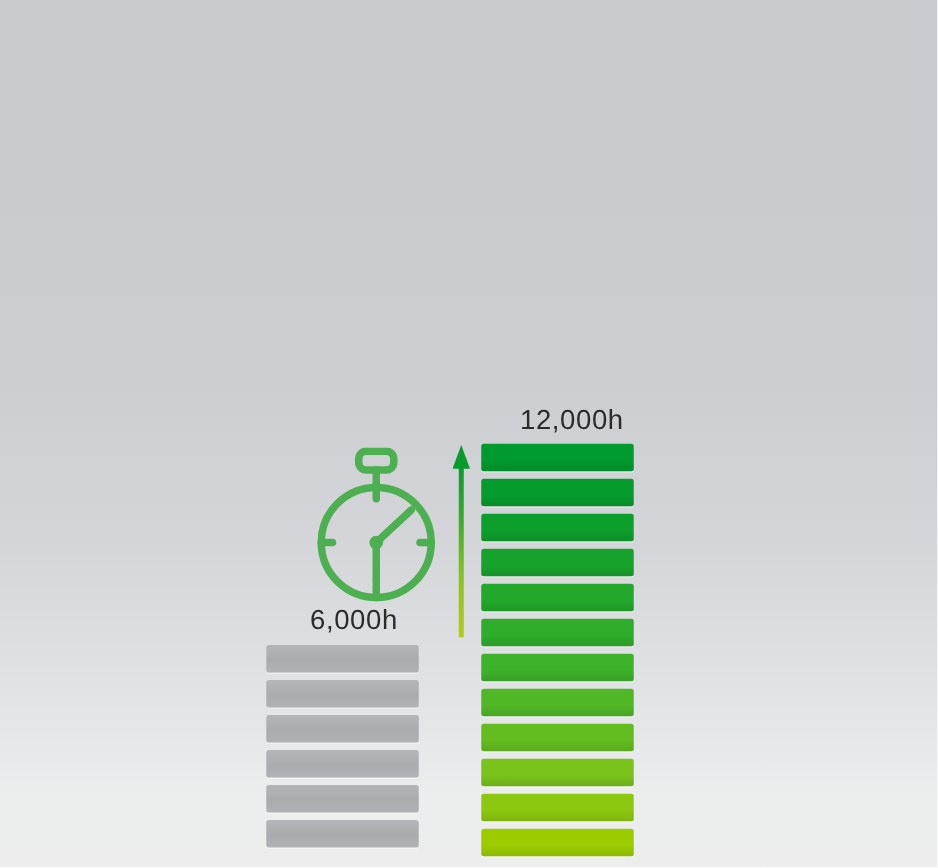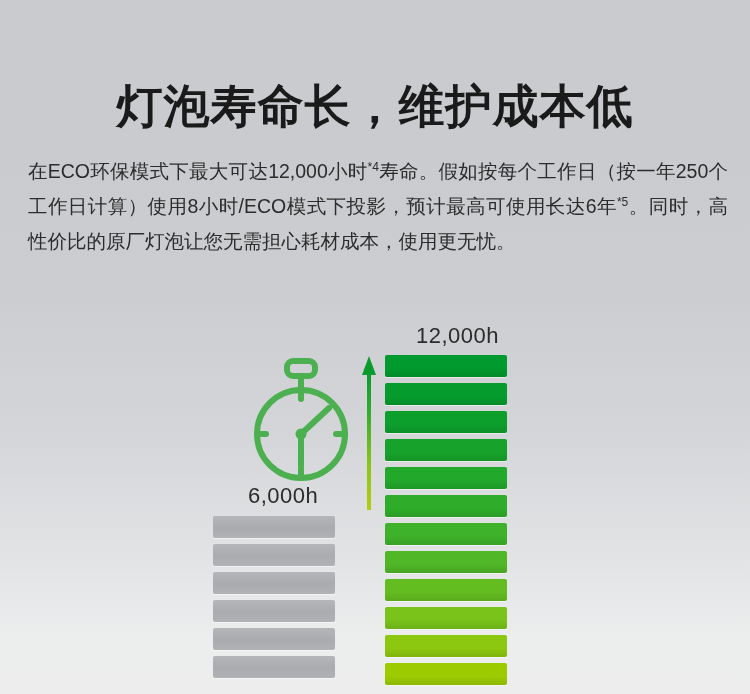--- a/index.html
+++ b/index.html
@@ -142,23 +142,21 @@
     top: 58px;
     width: 112px;
     height: 125px;
   }
 </style>
 </head>
 <body>
 
 <div id="page">
 
-  <h1 id="headline">灯泡寿命长，维护成本低</h1>
-
-  <p id="body-copy"><span>在ECO环保模式下最大可达12,000小时</span><sup>*4</sup><span>寿命。假如按每个工作日（按一年250个工作日计算）使用8小时/ECO模式下投影，预计最高可使用长达6年</span><sup>*5</sup><span>。同时，高性价比的原厂灯泡让您无需担心耗材成本，使用更无忧。</span></p>
+
 
   <div id="chart">
 
     <div id="stopwatch">
       <svg viewBox="0 0 112 125" width="112" height="125" aria-hidden="true">
         <g fill="none" stroke="#4caf50" stroke-width="6" stroke-linecap="round">
 
           <rect x="42" y="3" width="28" height="15" rx="6" ry="6"></rect>
 
           <line x1="56" y1="18" x2="56" y2="31"></line>

